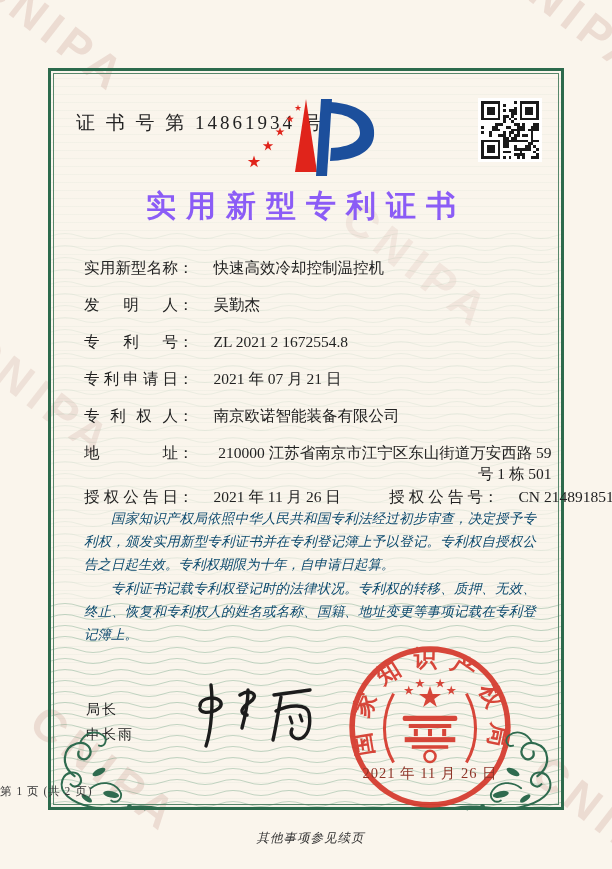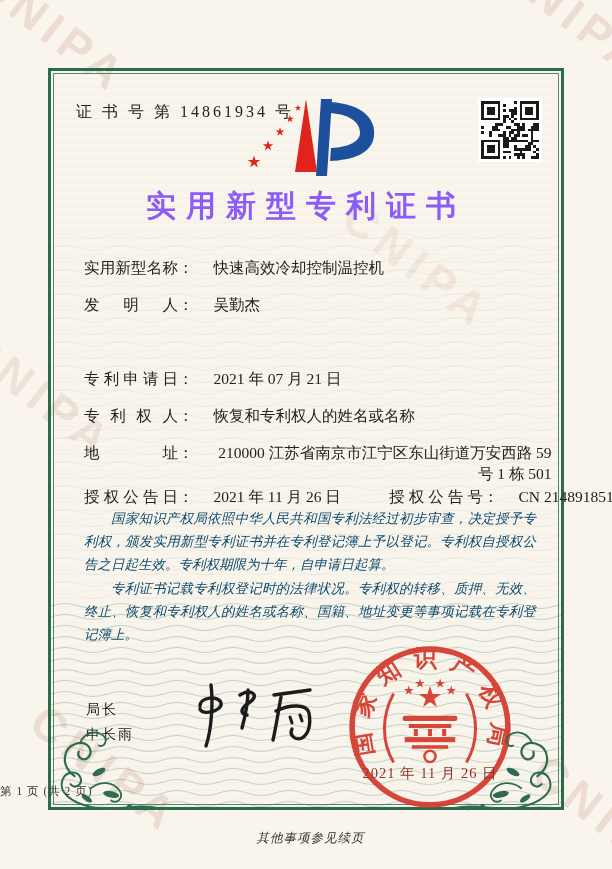--- a/index.html
+++ b/index.html
@@ -28,21 +28,21 @@
   }
   .frame::before {
     content:""; position:absolute; inset:2px; border:1px solid #57876b;
   }
   .inner-pattern {
     position:absolute; left:51px; top:71px; width:510px; height:736px;
     background:repeating-linear-gradient(0deg, rgba(140,180,155,0.07) 0 1px, transparent 1px 8px);
   }
   
   .cert-no {
-    position:absolute; left:76px; top:102px; font-size:16px; letter-spacing:3px;
+    position:absolute; left:76px; top:110px; font-size:19px; letter-spacing:3px;
   }
   .logo { position:absolute; left:238px; top:96px; width:138px; height:86px; }
   .qr {
     position:absolute; left:478px; top:98px; width:64px; height:64px;
     background:#fff; padding:3px;
   }
   .qr svg { width:58px; height:58px; display:block; }
   .title {
     position:absolute; left:0; right:0; top:186px; text-align:center;
     font-size:30px; font-weight:bold; letter-spacing:10px; color:#8b5cf6;
@@ -194,25 +194,28 @@
   </div>
 
   <div class="title">实用新型专利证书</div>
 
   <div class="frow r0">
     <span class="flabel">实用新型名称</span><span class="fcolon">：</span><span class="fvalue">快速高效冷却控制温控机</span>
   </div>
   <div class="frow r1">
     <span class="flabel">发明人</span><span class="fcolon">：</span><span class="fvalue">吴勤杰</span>
   </div>
+  <div class="frow r2">
+    <span class="flabel">专利号</span><span class="fcolon">：</span><span class="fvalue">ZL 2021 2 1672554.8</span>
+  </div>
   <div class="frow r3">
     <span class="flabel">专利申请日</span><span class="fcolon">：</span><span class="fvalue">2021 年 07 月 21 日</span>
   </div>
   <div class="frow r4">
-    <span class="flabel">专利权人</span><span class="fcolon">：</span><span class="fvalue">恢复和专利权人的姓名或名称</span>
+    <span class="flabel">专利权人</span><span class="fcolon">：</span><span class="fvalue">南京欧诺智能装备有限公司</span>
   </div>
   <div class="frow r5 wrap">
     <span class="flabel">地址</span>
       <span class="fcolon">：</span>
       <span class="fvalue">210000  江苏省南京市江宁区东山街道万安西路 59 号 1 栋 501</span>
   </div>
   <div class="frow r6">
     <span class="flabel">授权公告日</span><span class="fcolon">：</span><span class="fvalue">2021 年 11 月 26 日</span>
     <span class="grant2">
       <span class="flabel">授权公告号</span><span class="fcolon">：</span><span class="fvalue">CN 214891851 U</span>

